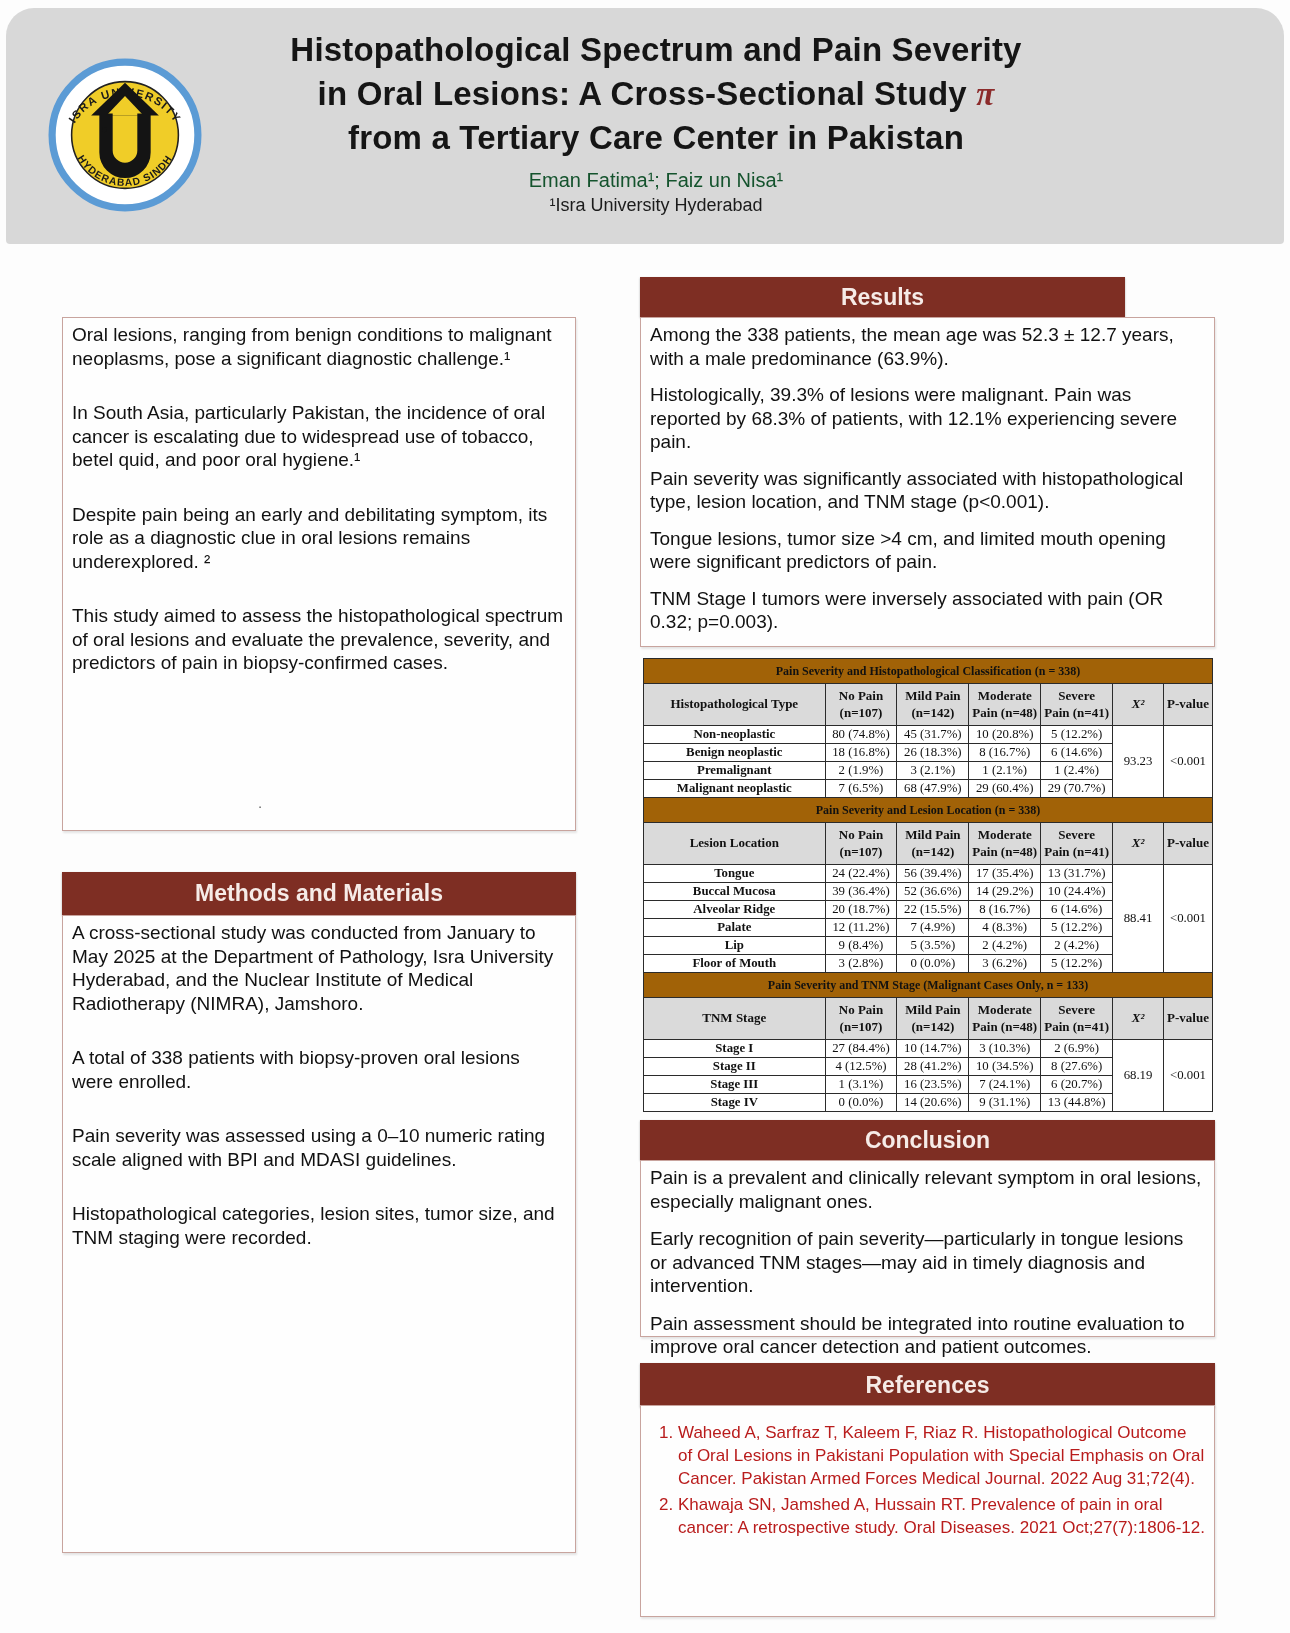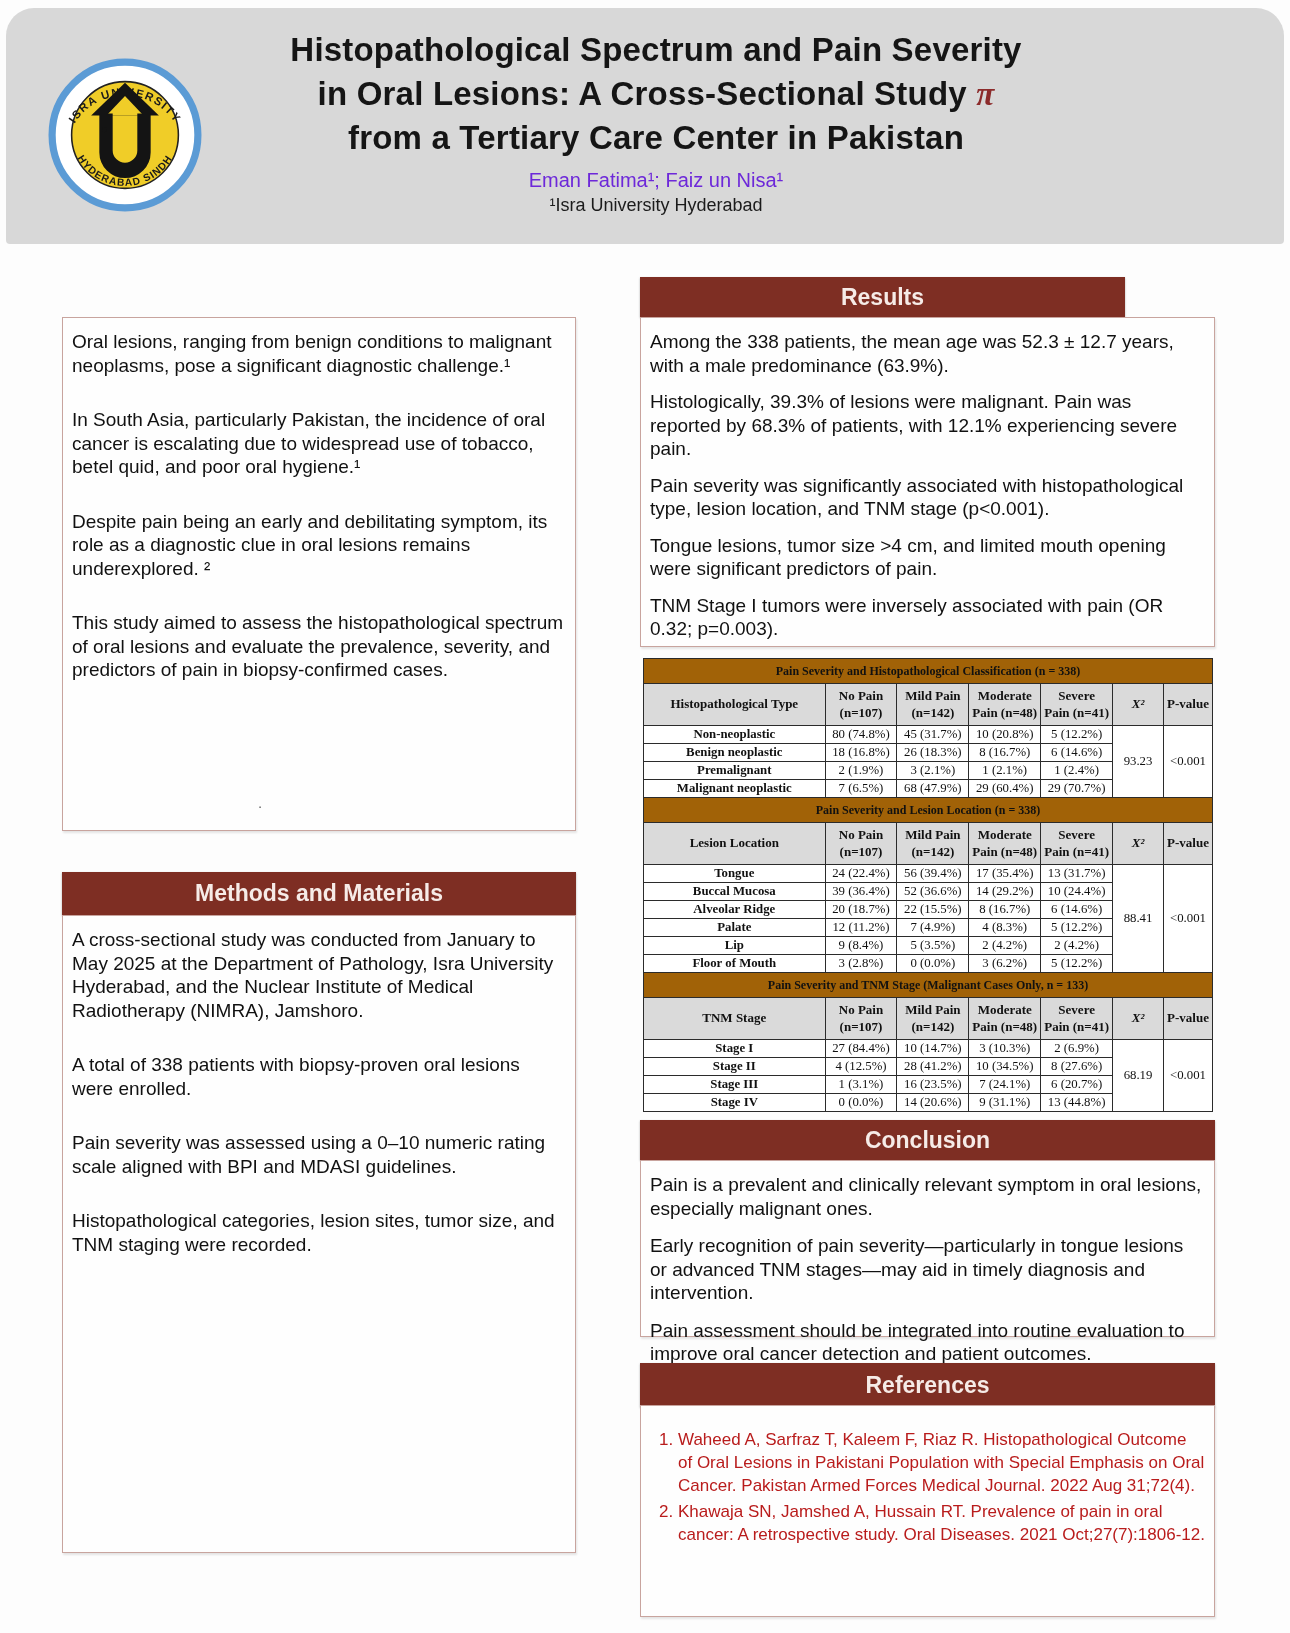--- a/index.html
+++ b/index.html
@@ -6,28 +6,28 @@
   .page{position:relative;width:1290px;height:1633px;background:#fdfdfd;
         font-family:"Liberation Sans",sans-serif;overflow:hidden;}
 
   
   .band{position:absolute;left:6px;top:8px;width:1278px;height:236px;
         background:#d8d8d8;border-radius:28px 28px 4px 4px;}
   .logo{position:absolute;left:42px;top:50px;width:154px;height:154px;}
   .titleblock{position:absolute;left:200px;top:20px;width:900px;text-align:center;}
   .title-line{font-size:33px;font-weight:bold;color:#151515;line-height:44px;letter-spacing:.2px;}
   .flag-glyph{color:#8c2b2b;font-family:"Liberation Serif",serif;font-weight:bold;font-style:italic;}
-  .authors{margin-top:9px;font-size:20px;color:#6d28d9;}
+  .authors{margin-top:9px;font-size:20px;color:#14532d;}
   .affiliation{margin-top:3px;font-size:18px;color:#1b1b1b;}
 
   
   .bar{position:absolute;background:#7e2e23;color:#f6ebe7;font-weight:bold;font-size:23px;
        display:flex;align-items:center;justify-content:center;box-shadow:0 1px 2px rgba(0,0,0,.30);}
   .panel{position:absolute;background:#fefefe;border:1.6px solid #c8a49e;
-         box-shadow:1px 2px 2px rgba(0,0,0,.10);padding:12px 9px 0 9px;box-sizing:border-box;}
+         box-shadow:1px 2px 2px rgba(0,0,0,.10);padding:5px 9px 0 9px;box-sizing:border-box;}
   .panel p{margin:0 0 31px 0;font-size:19px;line-height:23.5px;color:#111;}
   .panel.tight p{margin-bottom:13px;}
   .panel.concl p{margin-bottom:14px;}
 
   
   .tables-wrap{position:absolute;left:643px;top:658px;width:570px;}
   table.ptable{border-collapse:collapse;width:100%;font-family:"Liberation Serif",serif;color:#111;
                border:1.5px solid #2b2b2b;}
   table.ptable td,table.ptable th{border:1px solid #2b2b2b;padding:0 3px;}
   tr.t-title td{background:#a16207;font-weight:bold;font-size:12px;text-align:center;height:24px;}

